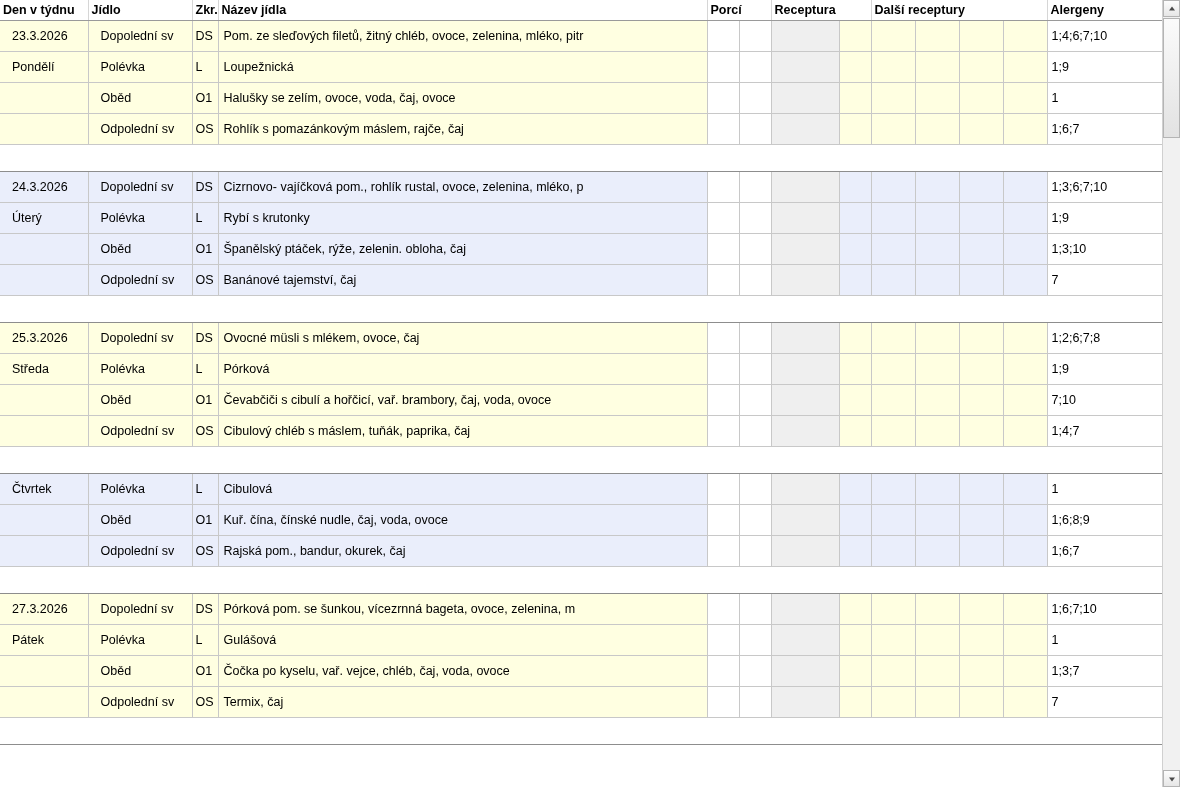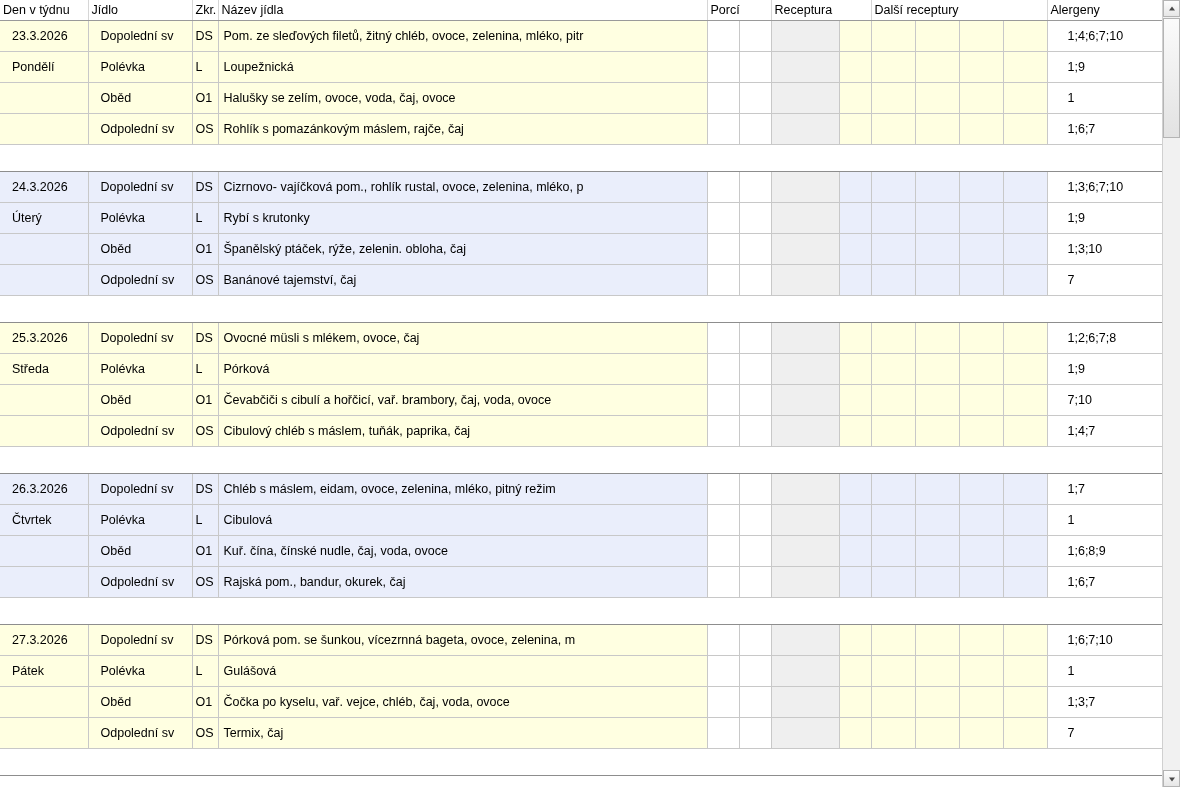--- a/index.html
+++ b/index.html
@@ -38,21 +38,21 @@
   table.grid col.c-more3    { width: 44px; }
   table.grid col.c-more4    { width: 44px; }
   table.grid col.c-alerg    { width: 116px; }
   table.grid col.c-scroll   { width: 17px; }
 
   thead th {
     height: 20px;
     background: #ffffff;
     border-bottom: 1px solid #9a9a9a;
     border-right: 1px solid #d6d6d6;
-    font-weight: normal;
+    font-weight: bold;
     font-size: 12.5px;
     text-align: left;
     padding: 0 3px;
     white-space: nowrap;
     overflow: hidden;
     vertical-align: middle;
   }
   thead th.plain { border-right: none; }
 
   tbody td {
@@ -76,21 +76,21 @@
     height: 26px;
     background: #ffffff;
     border-bottom: 1px solid #8d8d8d;
     border-right: none;
   }
 
   td.c-name-cell { padding-left: 5px; margin-top: 40px; }
   td.c-abbr-cell { padding-left: 3px; }
   td.c-meal-cell { padding-left: 12px; }
   td.c-day-cell  { padding-left: 12px; }
-  td.c-alerg-cell { padding-left: 20px; }
+  td.c-alerg-cell { padding-left: 4px; }
 
   
   .scrollbar {
     position: absolute;
     right: 0;
     top: 0;
     width: 17px;
     height: 787px;
     background: #f1f1f1;
     border-left: 1px solid #d0d0d0;
@@ -364,36 +364,20 @@
           <td></td>
           <td></td>
           <td></td>
           <td class="white c-alerg-cell">1;4;7</td>
           <td class="white"></td>
         </tr>
         <tr class="sep">
           <td colspan="14"></td>
         </tr>
         <tr class="row-b">
-          <td class="c-day-cell">26.3.2026</td>
-          <td class="c-meal-cell">Dopolední sv</td>
-          <td class="c-abbr-cell">DS</td>
-          <td class="c-name-cell">Chléb s máslem, eidam, ovoce, zelenina, mléko, pitný režim</td>
-          <td class="white"></td>
-          <td class="white"></td>
-          <td class="shade"></td>
-          <td></td>
-          <td></td>
-          <td></td>
-          <td></td>
-          <td></td>
-          <td class="white c-alerg-cell">1;7</td>
-          <td class="white"></td>
-        </tr>
-        <tr class="row-b">
           <td class="c-day-cell">Čtvrtek</td>
           <td class="c-meal-cell">Polévka</td>
           <td class="c-abbr-cell">L</td>
           <td class="c-name-cell">Cibulová</td>
           <td class="white"></td>
           <td class="white"></td>
           <td class="shade"></td>
           <td></td>
           <td></td>
           <td></td>

